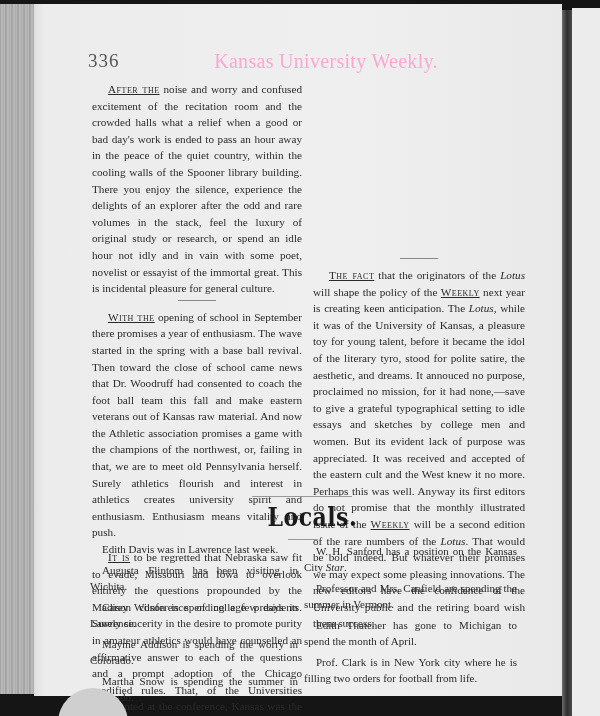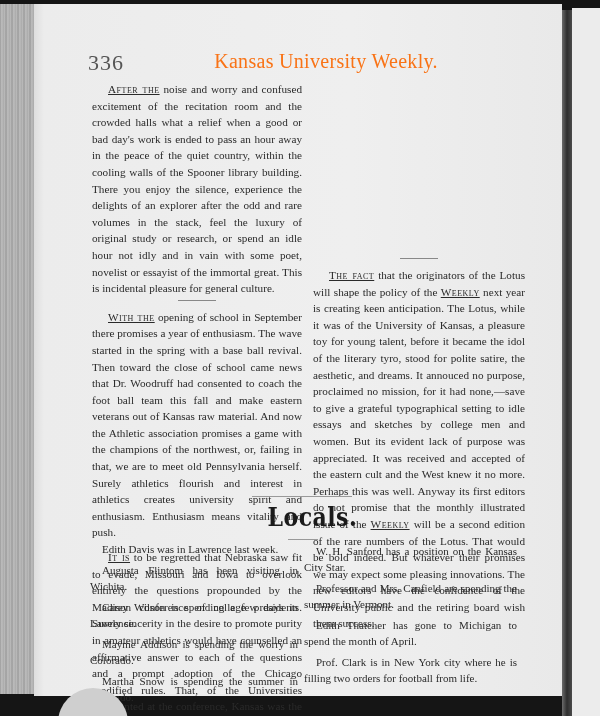--- a/index.html
+++ b/index.html
@@ -23,26 +23,26 @@
     }
     .next-page {
       position: absolute; left: 572px; top: 8px; width: 28px; height: 708px;
       background: #ececec;
     }
     .thumb {
       position: absolute; left: 58px; top: 688px; width: 70px; height: 40px;
       border-radius: 40px 40px 0 0; background: #cfcfcf;
     }
     .page-number {
-      position: absolute; left: 88px; top: 50px; font-size: 22px; color: #555;
+      position: absolute; left: 88px; top: 50px; font-size: 19px; color: #555;
       letter-spacing: 1px;
     }
     .running-head {
       position: absolute; left: 176px; top: 50px; width: 300px; text-align: center;
-      font-size: 20px; color: #f97316; letter-spacing: 0.3px;
+      font-size: 20px; color: #f9a8d4; letter-spacing: 0.3px;
     }
     .col {
       position: absolute; font-size: 11.2px; line-height: 16.6px; color: #2a2a2a;
       text-align: justify;
     }
     .col p { margin: 0; text-indent: 16px; }
     .col-left { left: 92px; top: 81px; width: 210px; }
     .col-right { left: 313px; top: 81px; width: 212px; }
     .sc { font-variant: small-caps; letter-spacing: 0.5px; text-decoration: underline; }
     .rule { display: block; height: 1px; background: #888; margin: 3px auto 8px auto; width: 38px; }
@@ -51,21 +51,21 @@
     .locals-title {
       position: absolute; left: 260px; top: 502px; width: 100px; text-align: center;
       font-family: "DejaVu Serif", serif; font-weight: bold; font-size: 26px; color: #1a1a1a;
       letter-spacing: 0.5px; transform: scaleX(0.85);
     }
     .locals-rule-bottom { position: absolute; left: 288px; top: 539px; width: 30px; height: 1px; background: #999; }
     .locals-col { position: absolute; font-size: 11px; line-height: 16px; color: #2a2a2a; text-align: justify; }
     .locals-col p { margin: 0 0 5px 0; text-indent: 12px; }
     .locals-left { left: 90px; top: 541px; width: 208px; }
     .locals-right { left: 304px; top: 543px; width: 213px; }
-    .it { }
+    .it { font-style: italic; }
   </style>
 </head>
 <body>
 
 <div class="book-edge"></div>
 <div class="page"></div>
 <div class="gutter"></div>
 <div class="next-page"></div>
 
 <div class="page-number">336</div>

